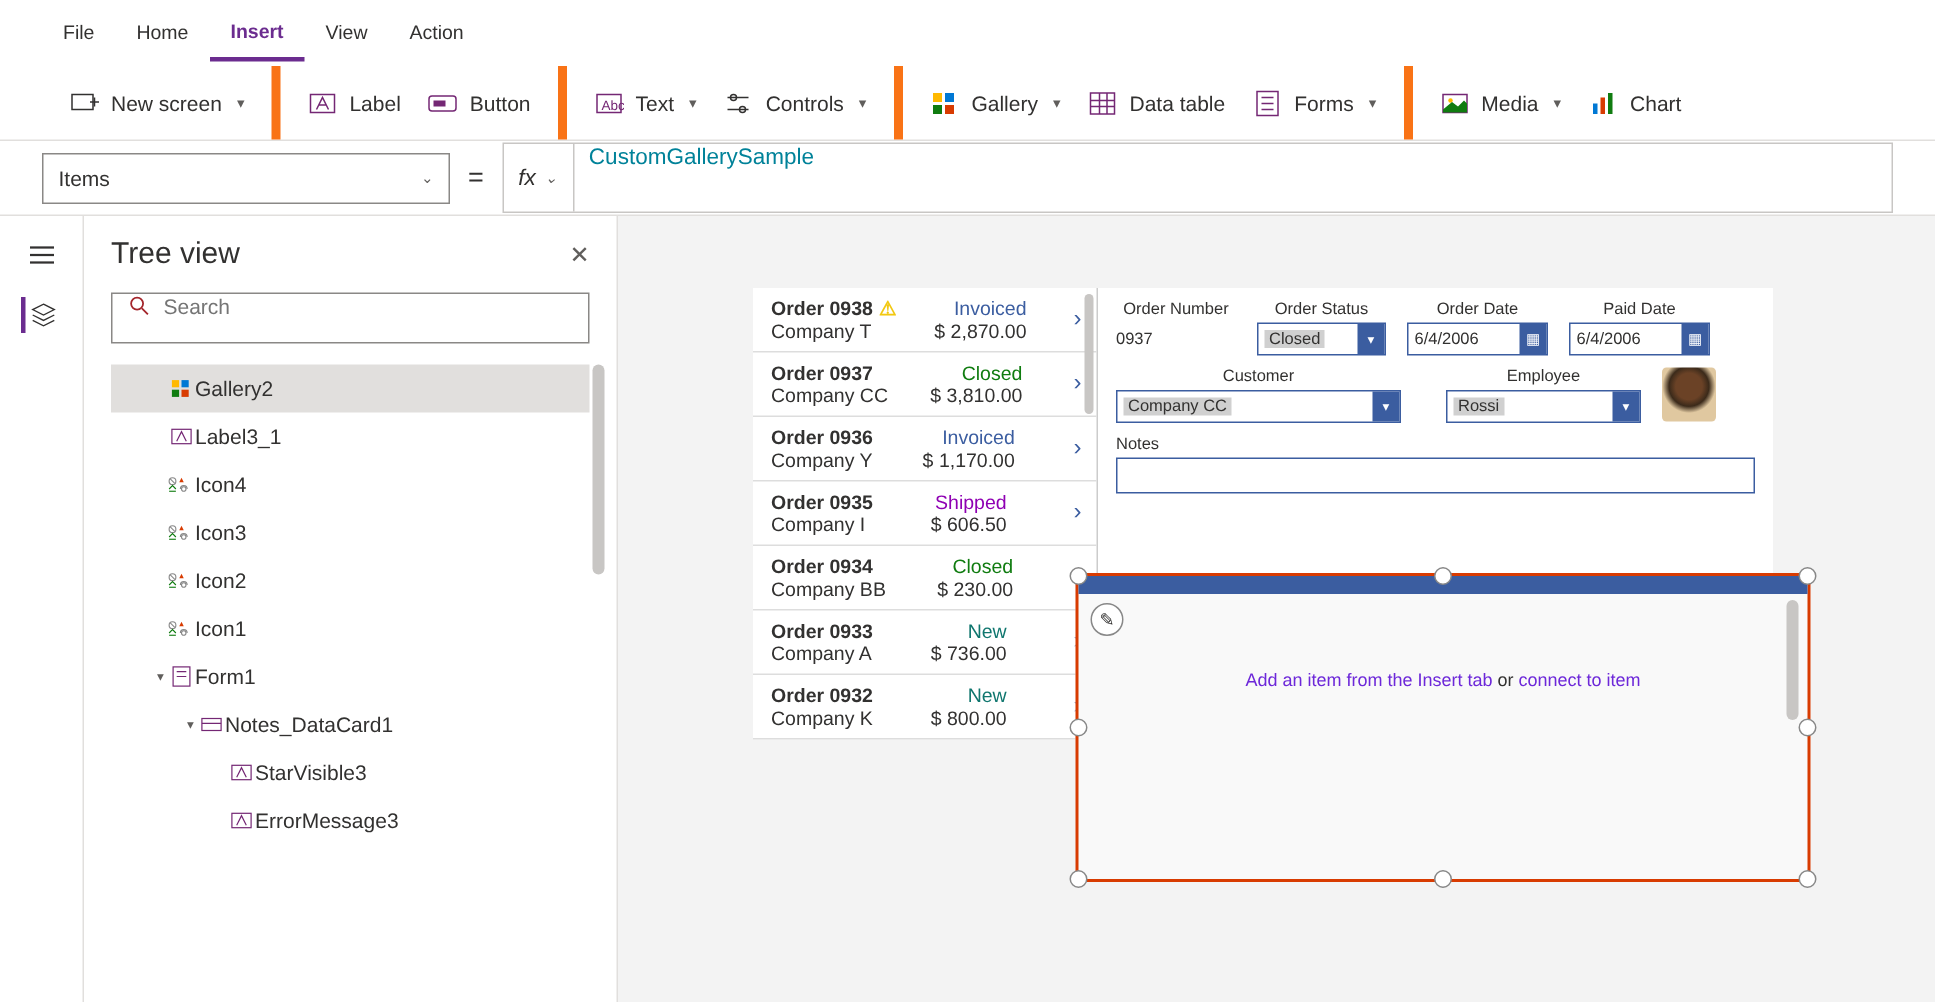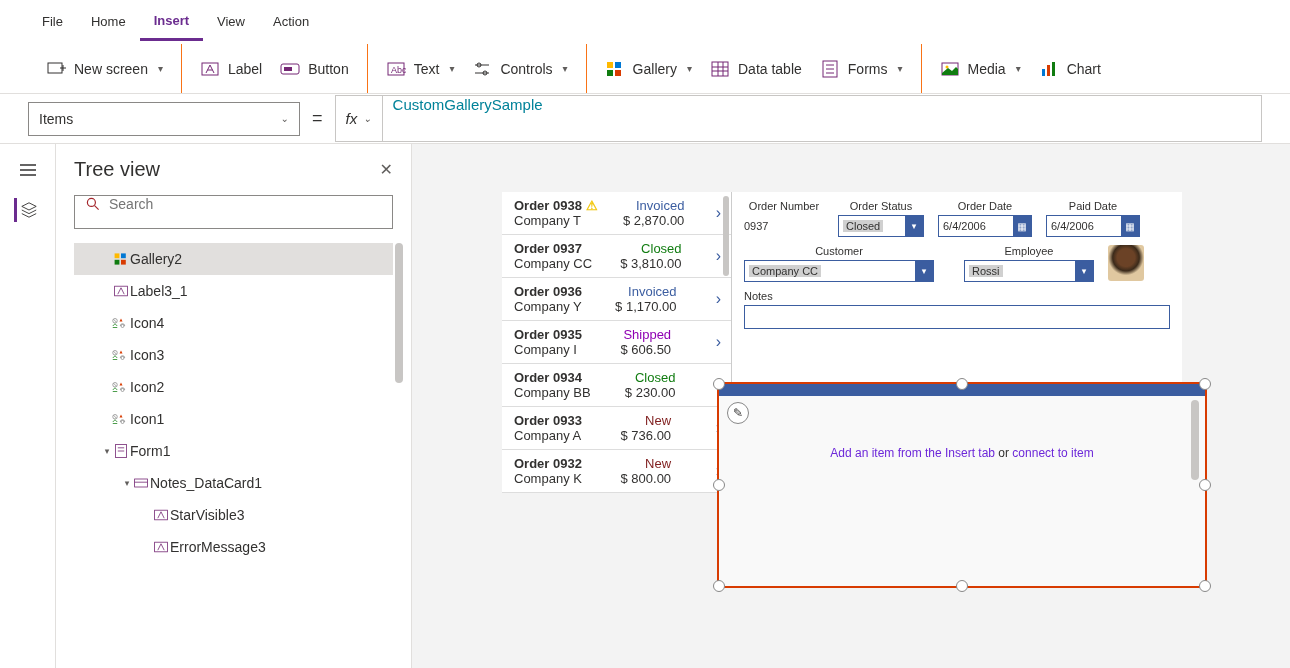--- a/index.html
+++ b/index.html
@@ -5,21 +5,21 @@
 * { box-sizing: border-box; margin: 0; padding: 0; font-family: "Segoe UI", Arial, sans-serif; }
 body { background: #fff; width: 1290px; height: 668px; overflow: hidden; color: #323130; }
 
 
 .menubar { display: flex; gap: 0; padding: 0 28px; height: 44px; align-items: center; border-bottom: 1px solid #fff; }
 .menubar .mitem { font-size: 13px; color: #323130; padding: 10px 14px; cursor: pointer; }
 .menubar .mitem.active { color: #6b2c8f; border-bottom: 3px solid #6b2c8f; font-weight: 600; }
 
 
 .ribbon { display: flex; align-items: center; height: 50px; padding: 0 28px; border-bottom: 1px solid #e1dfdd; gap: 0; }
-.ribbon .rgroup { display: flex; align-items: center; gap: 18px; padding: 0 18px; height: 100%; border-right: 1px solid #f97316; }
+.ribbon .rgroup { display: flex; align-items: center; gap: 18px; padding: 0 18px; height: 100%; border-right: 6px solid #f97316; }
 .ribbon .rgroup:last-child { border-right: none; }
 .ribbon .rbtn { display: flex; align-items: center; gap: 8px; font-size: 14px; color: #323130; cursor: pointer; }
 .ricon { display: inline-flex; width: 20px; height: 20px; align-items: center; justify-content: center; }
 .chev { font-size: 10px; color: #605e5c; margin-left: 2px; }
 
 
 .formulabar { display: flex; align-items: center; height: 50px; padding: 8px 28px; border-bottom: 1px solid #e1dfdd; gap: 12px; }
 .propselect { width: 272px; height: 34px; border: 1px solid #8a8886; display: flex; align-items: center; justify-content: space-between; padding: 0 10px; font-size: 14px; background: #fff; }
 .eq { font-size: 18px; color: #323130; }
 .fxbox { flex: 1; height: 47px; border: 1px solid #c8c6c4; display: flex; align-items: flex-start; background: #fff; font-family: Consolas, monospace; font-size: 15px; }
@@ -61,21 +61,21 @@
 .orow .oleft { }
 .orow .onum { font-weight: 700; display: flex; align-items: center; gap: 4px; }
 .orow .ocomp { color: #323130; font-size: 13px; }
 .orow .oright { text-align: right; }
 .orow .ostat { font-size: 13px; }
 .orow .oamt { font-size: 13px; }
 .orow .ochev { color: #3b5da0; font-size: 16px; padding-left: 6px; }
 .st-invoiced { color: #3b5da0; }
 .st-closed { color: #107c10; }
 .st-shipped { color: #8f00b3; }
-.st-new { color: #7f1d1d; }
+.st-new { color: #0f766e; }
 
 .detail { flex: 1; padding: 8px 12px; font-size: 11px; position: relative; }
 .drow { display: flex; gap: 14px; margin-bottom: 8px; text-align: center; }
 .dfield { display: flex; flex-direction: column; gap: 3px; }
 .dfield label { color: #323130; font-size: 11px; }
 .dinput { height: 22px; border: 1px solid #3b5da0; background: #fff; padding: 0 4px; font-size: 11px; display: flex; align-items: center; justify-content: space-between; }
 .dinput.ro { border: none; padding: 0; }
 .dsel { background: #d0d0d0; }
 .dcal { width: 18px; height: 100%; background: #3b5da0; color: #fff; display: flex; align-items: center; justify-content: center; font-size: 10px; margin-right: -4px; }
 .ddrop { width: 18px; height: 100%; background: #3b5da0; color: #fff; display: flex; align-items: center; justify-content: center; font-size: 9px; margin-right: -4px; }

